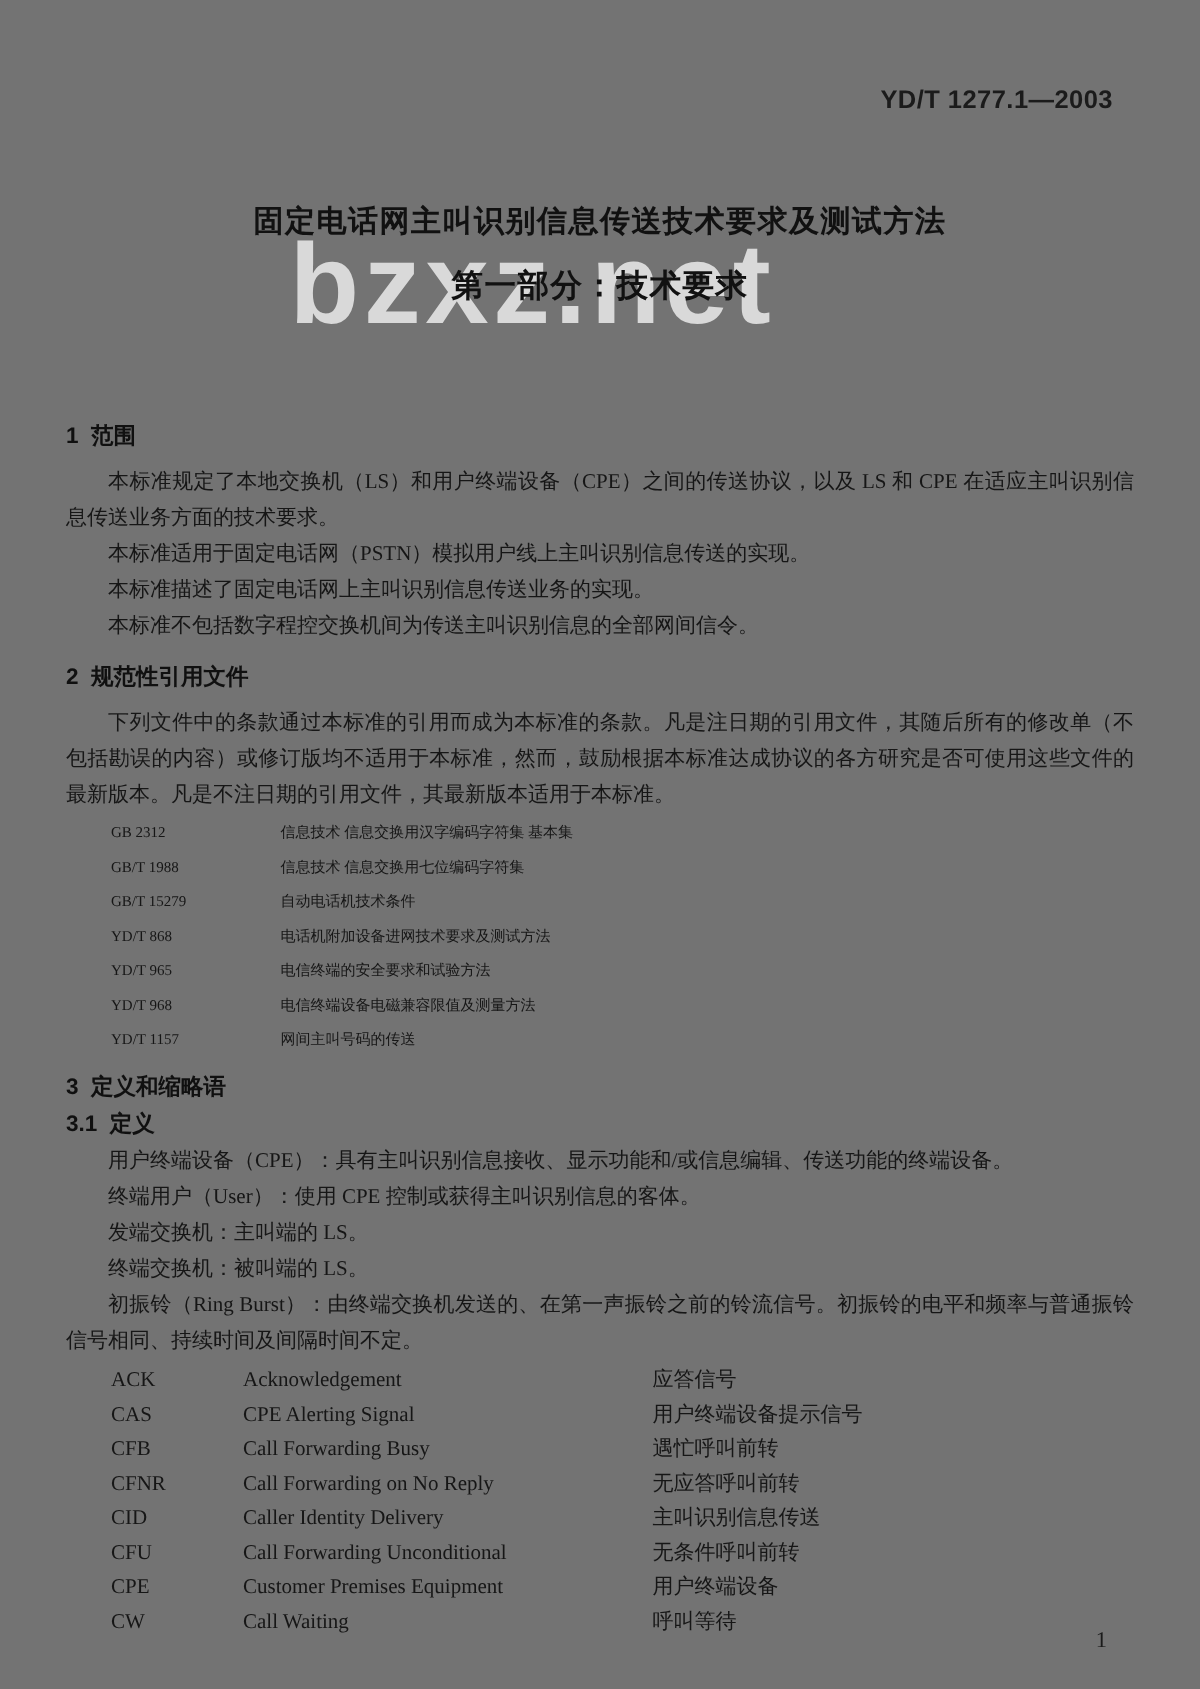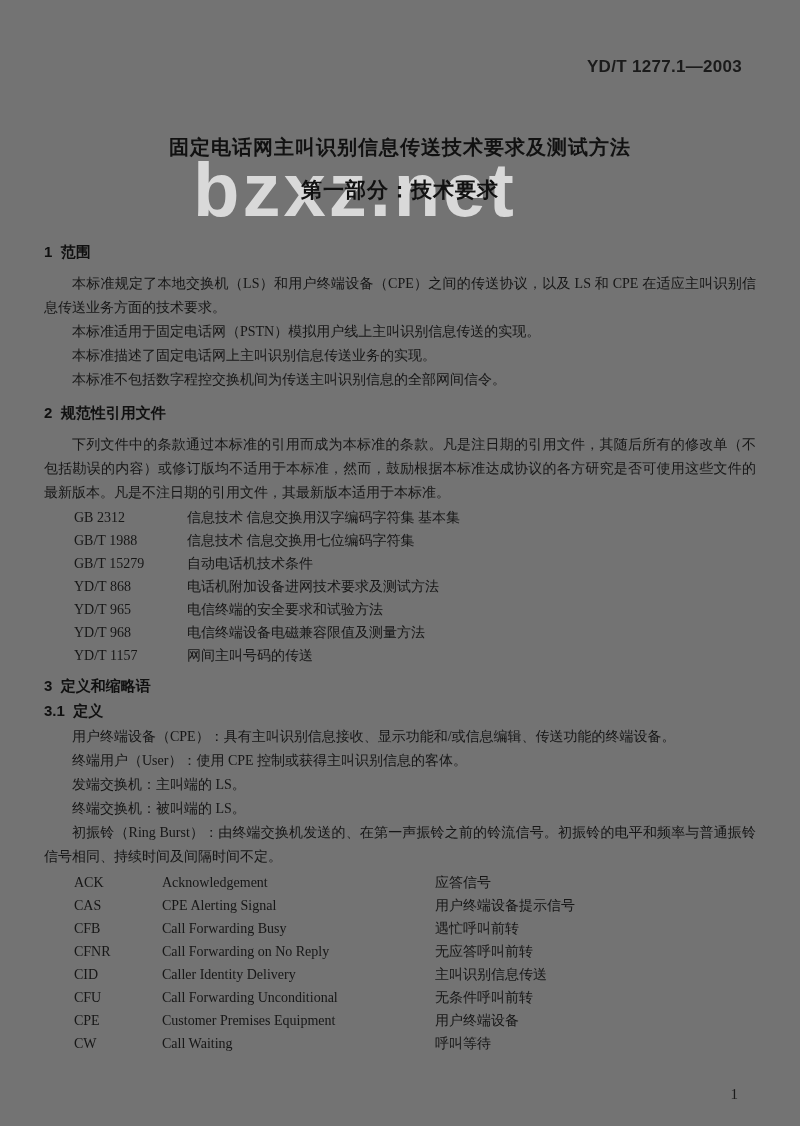--- a/index.html
+++ b/index.html
@@ -72,37 +72,37 @@
     z-index: 1;
   }
 
   .sec-heading {
     font-family: "Liberation Sans", sans-serif;
     font-weight: bold;
     font-size: 15px;
     color: #101010;
     white-space: pre-wrap;
   }
-  .h-s1 { margin-bottom: 10px; }
+  .h-s1 { margin-bottom: 10px; margin-top: 38px; }
   .h-s2 { margin-top: 12px; margin-bottom: 10px; }
   .h-s3 { margin-top: 10px; margin-bottom: 6px; }
   .h-s31 { margin-bottom: 4px; }
   .h-s32 { margin-top: 4px; margin-bottom: 4px; }
 
   .para {
     font-size: 14px;
     line-height: 24px;
     text-indent: 2em;
     text-align: justify;
     color: #161616;
   }
 
   .ref-list { margin-top: 1px; }
   .ref-row {
-    font-size: 14px;
+    font-size: 10px;
     line-height: 23px;
     padding-left: 30px;
     white-space: nowrap;
   }
   .ref-code { display: inline-block; width: 113px; }
 
   .def-line {
     font-size: 14px;
     line-height: 24px;
     text-indent: 2em;

